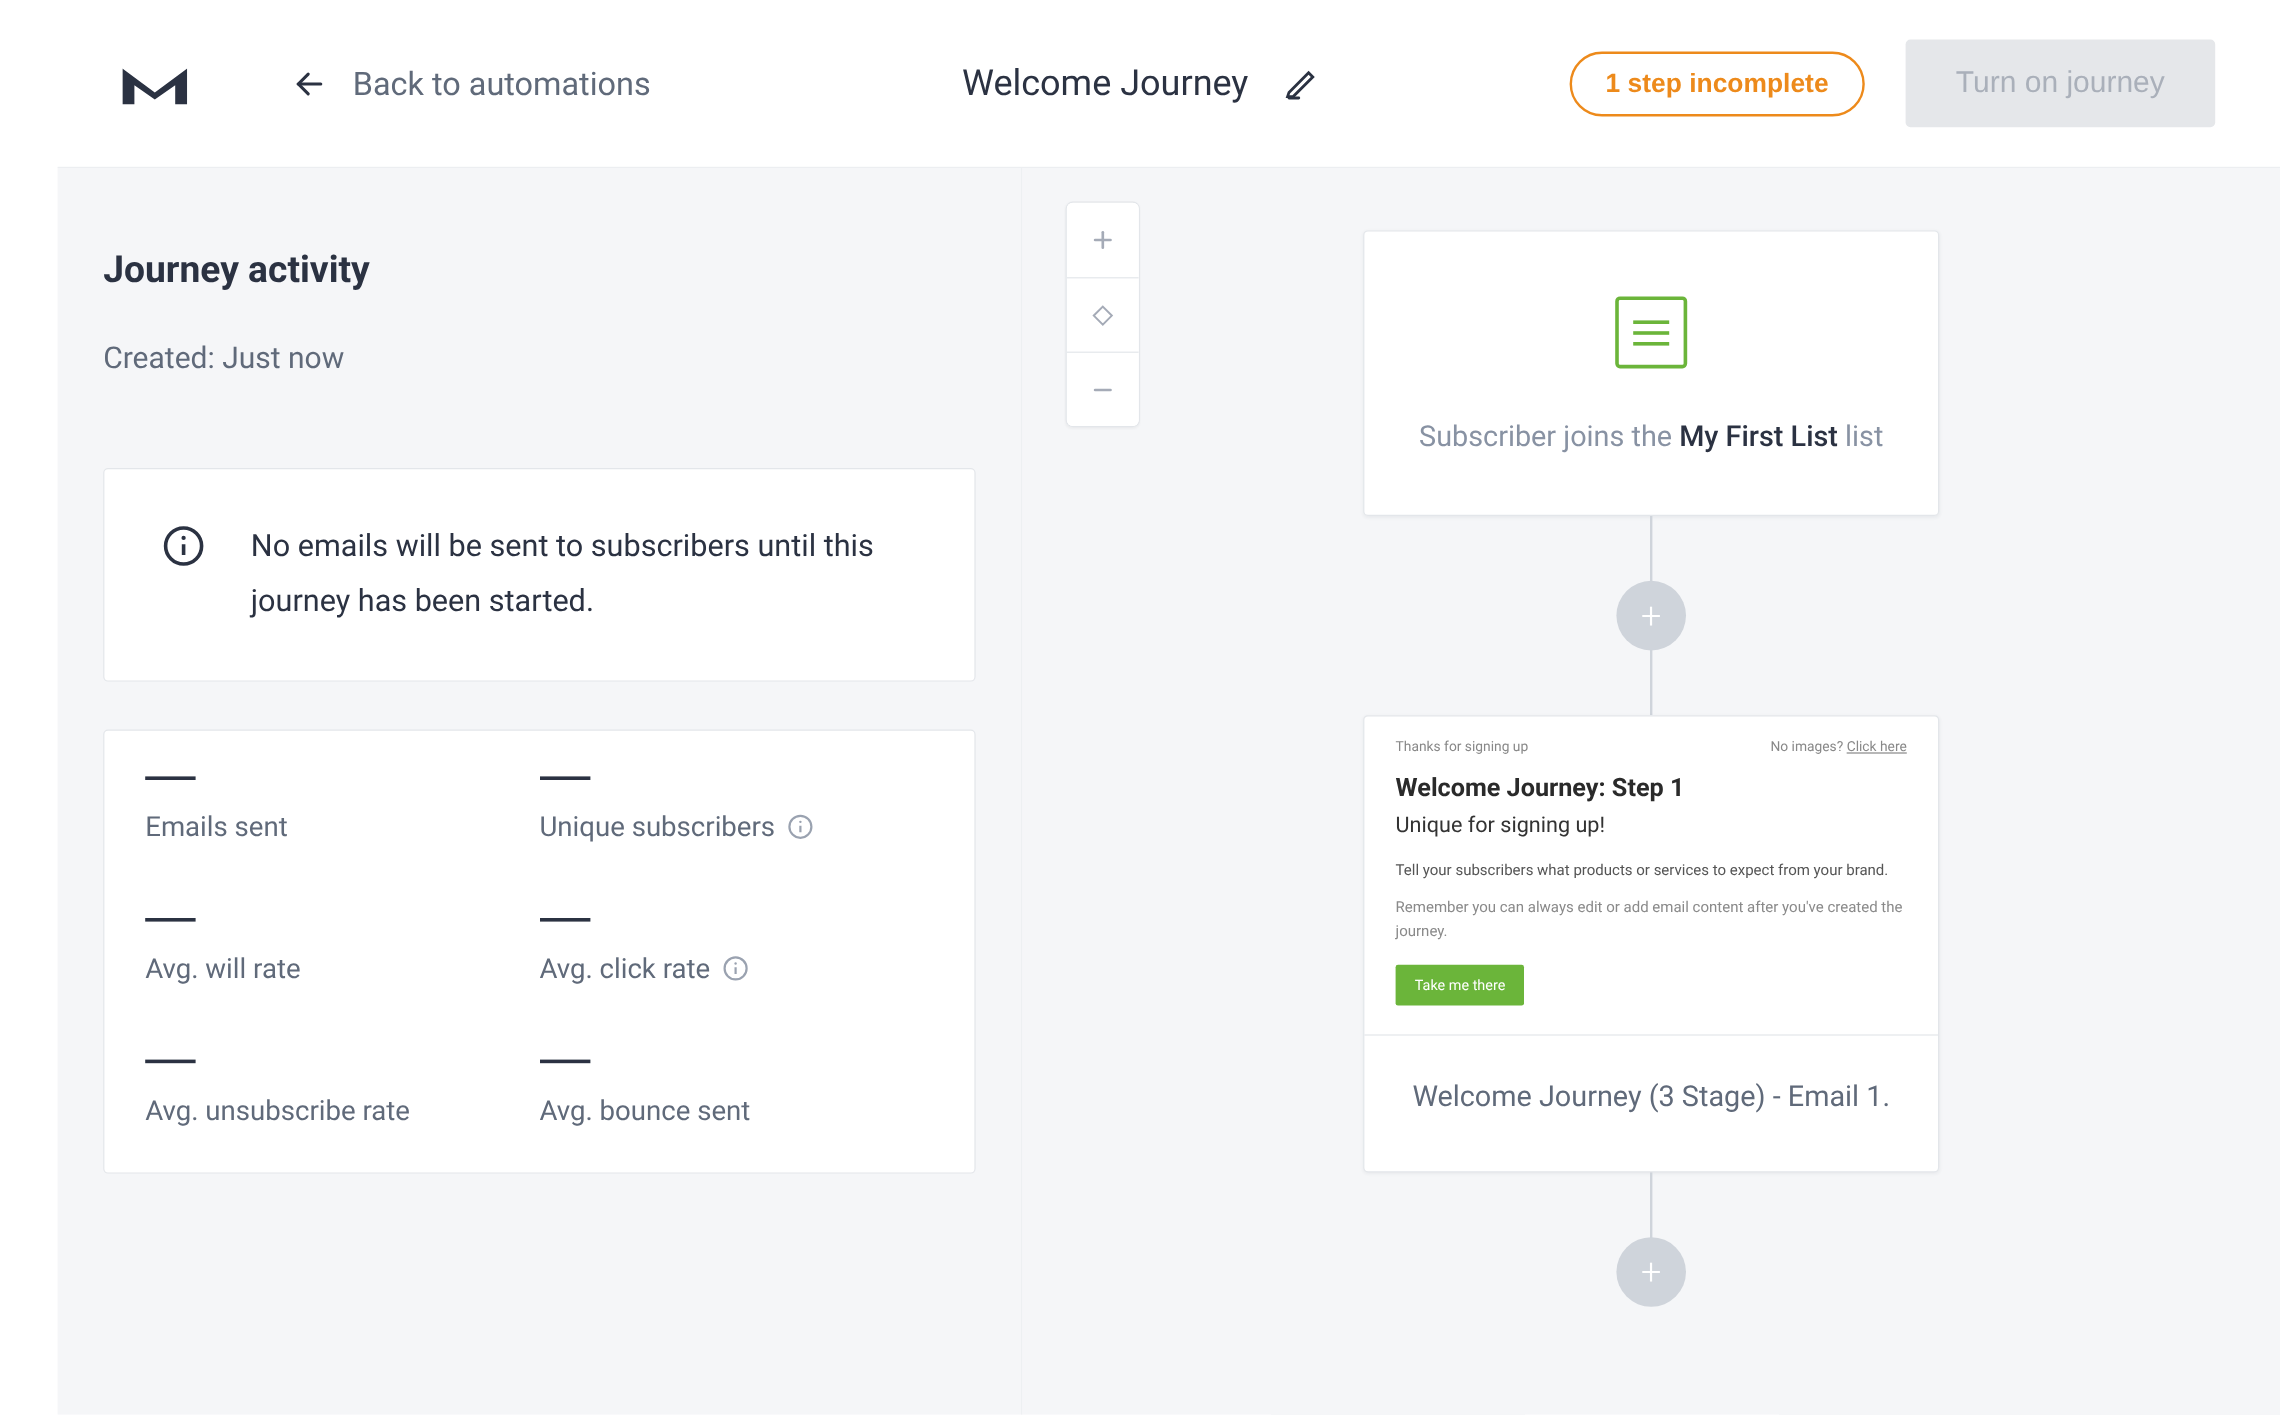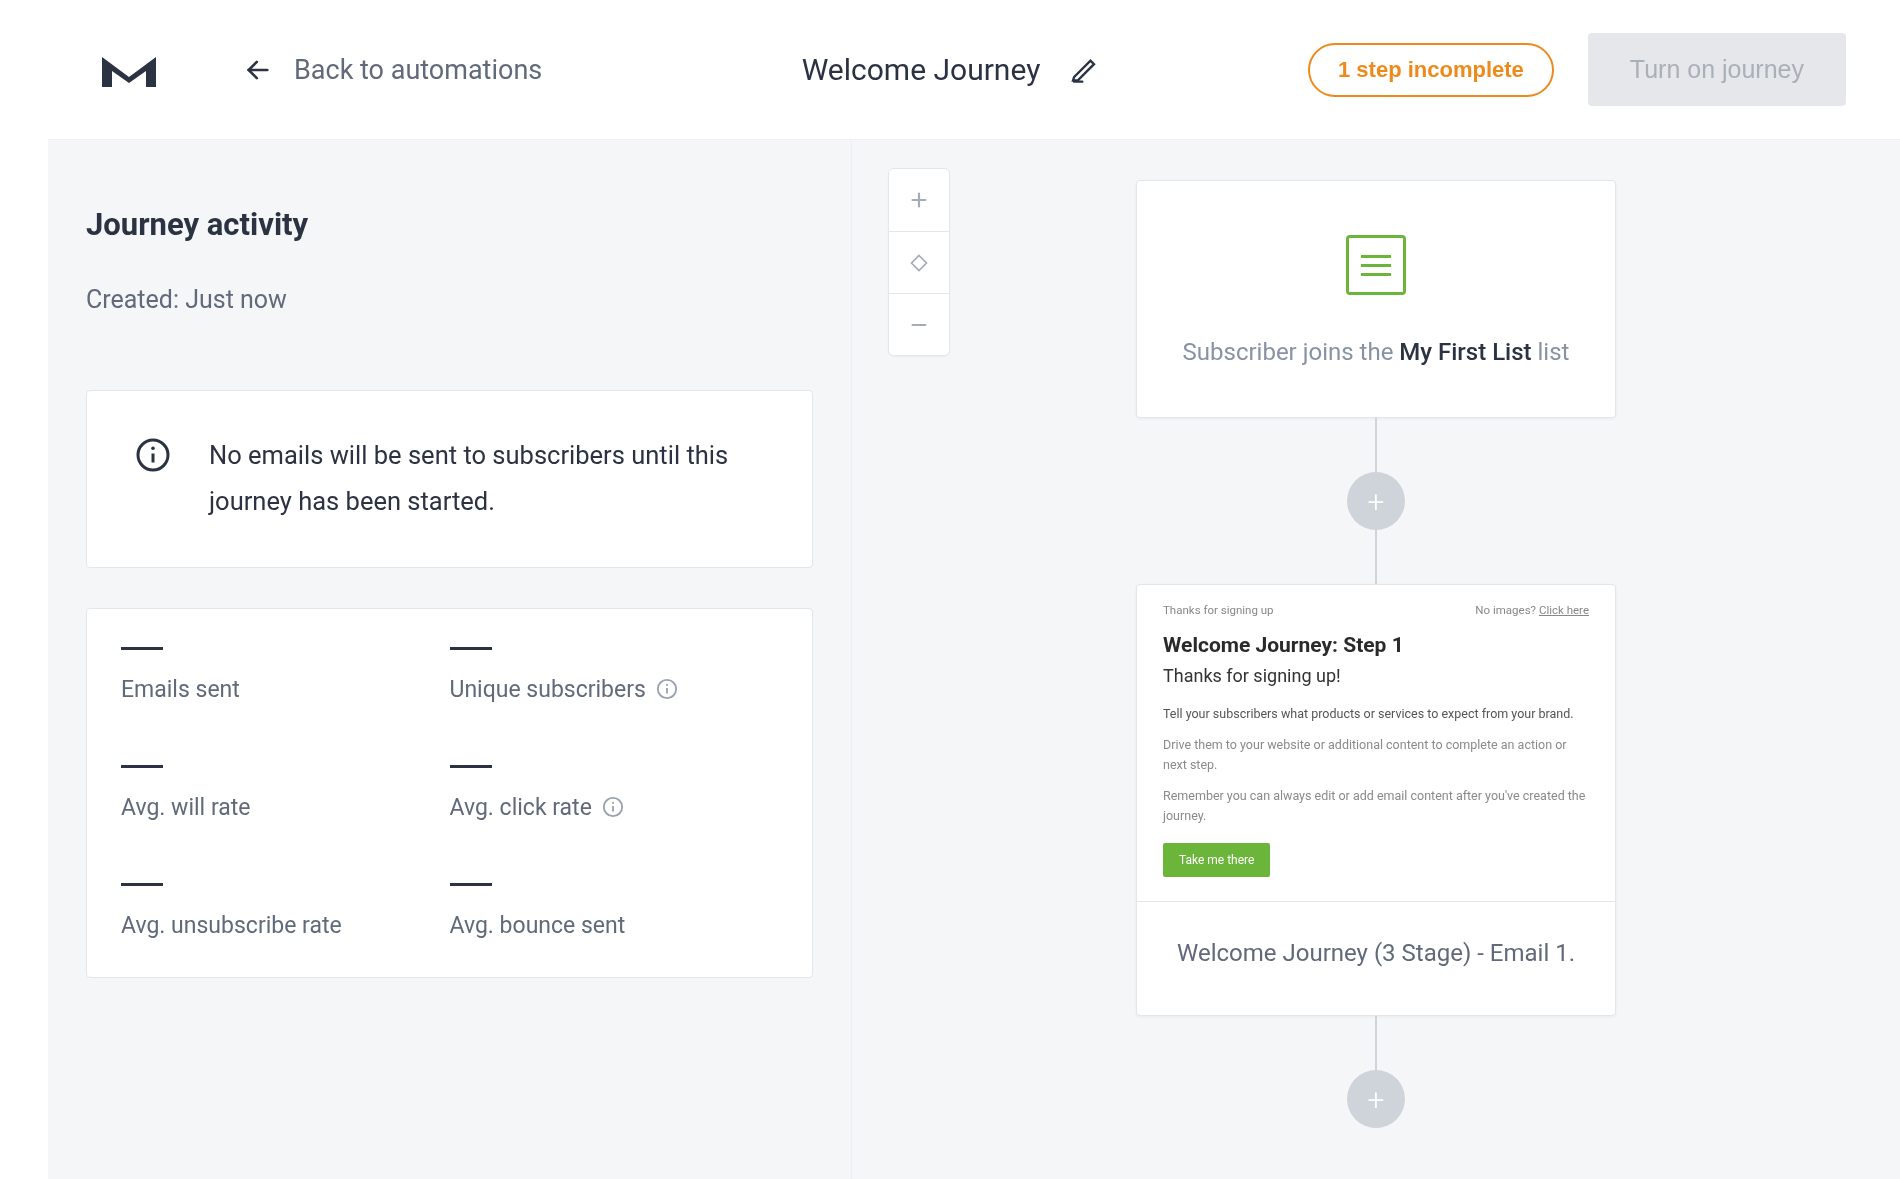--- a/index.html
+++ b/index.html
@@ -191,21 +191,21 @@
     height:62px;border:none;background:#fff;
     color:#a5abb7;font-size:26px;cursor:pointer;
     display:flex;align-items:center;justify-content:center;
   }
   .zoom-controls button + button{border-top:1px solid var(--border);}
   .zoom-controls .fit svg{width:20px;height:20px;}
 
   .flow{
     position:absolute;
     left:50%;
-    top:40px;
+    top:52px;
     transform:translateX(-50%);
     width:480px;
     display:flex;
     flex-direction:column;
     align-items:center;
   }
 
   .node{
     width:100%;
     background:#fff;
@@ -418,23 +418,22 @@
 
         <div class="node email-node">
           <div class="email-preview">
             <div class="preview-top">
               <span>Thanks for signing up</span>
               <span>
                 <span>No images? </span><a>Click here</a>
               </span>
             </div>
             <div class="preview-h">Welcome Journey: Step 1</div>
-            <div class="preview-sub">Thanks for signing up!</div>
+            <div class="preview-sub">Unique for signing up!</div>
             <div class="preview-body">Tell your subscribers what products or services to expect from your brand.</div>
-            <div class="preview-body dim">Drive them to your website or additional content to complete an action or next step.</div>
             <div class="preview-body dim">Remember you can always edit or add email content after you've created the journey.</div>
             <span class="preview-btn">Take me there</span>
           </div>
           <div class="email-footer">Welcome Journey (3 Stage) - Email 1.</div>
         </div>
 
         <div class="connector"></div>
         <div class="add-bubble">+</div>
 
       </div>

